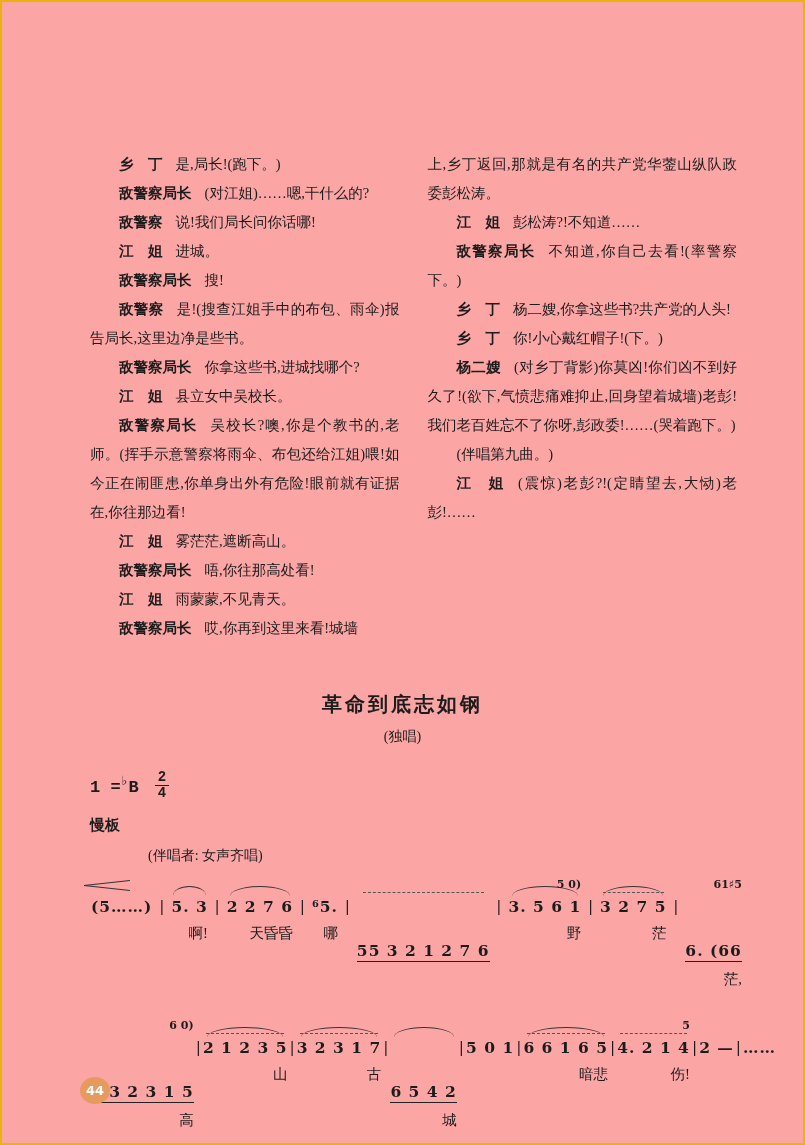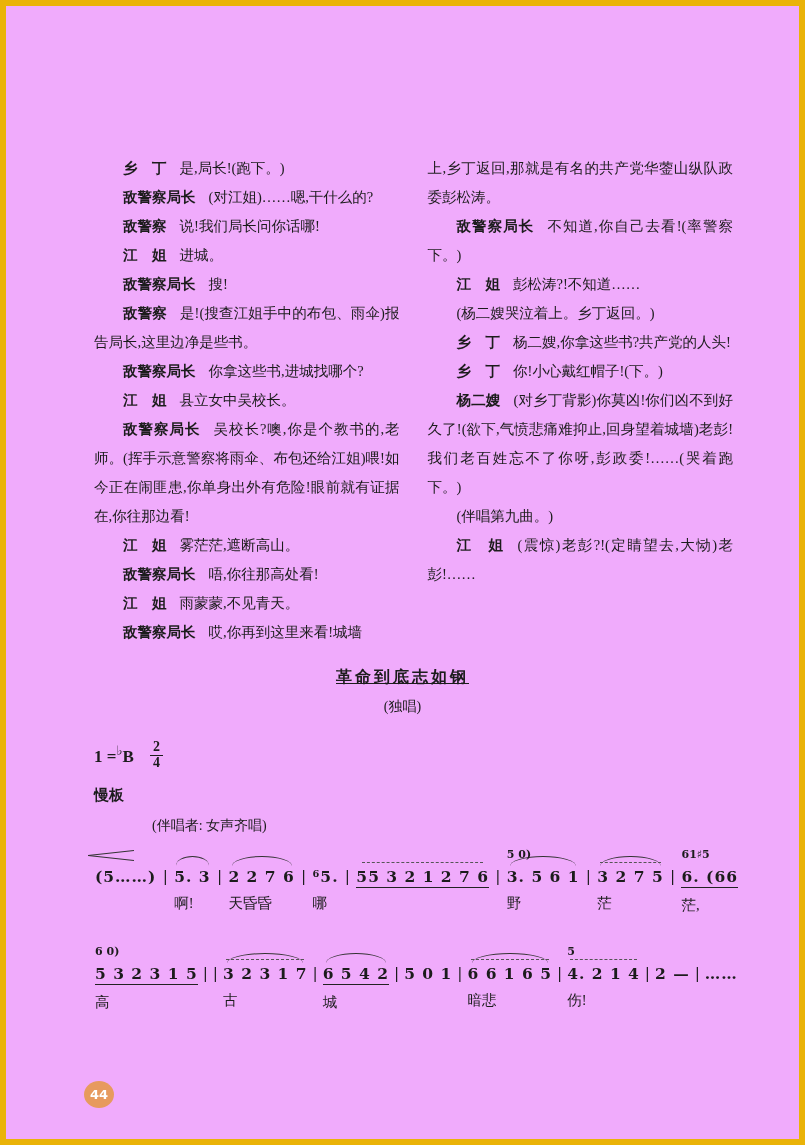--- a/index.html
+++ b/index.html
@@ -6,66 +6,66 @@
   body{
     width:805px;height:1145px;
     background:#ffffff;
     font-family:"Liberation Serif","DejaVu Serif",serif;
     color:#1c1c1c;
     position:relative;
   }
   .page{
     width:805px;height:1145px;
     box-sizing:border-box;
-    border:6px solid #eab308;
+    border:2px solid #eab308;
     position:relative;
     overflow:hidden;
-    background:#f0abfc;
+    background:#fca5a5;
   }
   
   .script{
     display:flex;
     gap:28px;
     padding:148px 66px 0 88px;
     box-sizing:border-box;
   }
   .col{
     width:312px;
     font-size:14.5px;
     line-height:29px;
     text-align:justify;
   }
   .col p{margin:0;text-indent:2em;}
   .col p.cont{text-indent:0;}
   .speaker{font-weight:bold;margin-right:0.9em;}
   
   .song-title{
     text-align:center;
-    font-size:16px;
+    font-size:20px;
     font-weight:bold;
     letter-spacing:3px;
-    margin-top:20px;
-    text-decoration:underline;
+    margin-top:48px;
   }
   .song-sub{
     text-align:center;
     font-size:14px;
     margin-top:10px;
   }
   
   .music{
     padding:0 60px 0 88px;
   }
   .keyline{
     margin-top:24px;
     font-size:17px;
     font-weight:bold;
     display:flex;
     align-items:center;
     gap:16px;
+    font-family:Liberation Mono, monospace;
   }
   .key-flat{font-size:13px;vertical-align:super;}
   .frac{
     display:inline-flex;
     flex-direction:column;
     align-items:center;
     font-size:14px;
     line-height:1.05;
     font-weight:bold;
   }
@@ -81,35 +81,35 @@
     padding-top:26px;
     font-weight:bold;
     font-size:15.5px;
     font-family:"DejaVu Serif",serif;
   }
   .staff.second{margin-top:22px;}
   .measure{
     position:relative;
     display:flex;
     flex-direction:column;
-    align-items:flex-start;
+    align-items:flex-end;
     padding:0 1px;
   }
   .m-above{
     position:absolute;
     top:-19px;
     font-size:11px;
     font-weight:bold;
     white-space:nowrap;
   }
   .m-notes{
     white-space:nowrap;
     letter-spacing:1px;
   }
-  .m-notes.beam{border-bottom:1.4px solid #222;padding-bottom:1px;}
+  .m-notes.beam{border-bottom:1.4px solid #222;padding-bottom:1px;margin-top:44px;}
   .m-lyric{
     font-size:14.5px;
     font-weight:normal;
     margin-top:8px;
     height:20px;
     white-space:nowrap;
     font-family:"Liberation Serif","DejaVu Serif",serif;
   }
   .slur{
     position:absolute;
@@ -164,23 +164,22 @@
         <p><span class="speaker">敌警察局长</span><span>你拿这些书,进城找哪个?</span></p>
         <p><span class="speaker">江　姐</span><span>县立女中吴校长。</span></p>
         <p><span class="speaker">敌警察局长</span><span>吴校长?噢,你是个教书的,老师。(挥手示意警察将雨伞、布包还给江姐)喂!如今正在闹匪患,你单身出外有危险!眼前就有证据在,你往那边看!</span></p>
         <p><span class="speaker">江　姐</span><span>雾茫茫,遮断高山。</span></p>
         <p><span class="speaker">敌警察局长</span><span>唔,你往那高处看!</span></p>
         <p><span class="speaker">江　姐</span><span>雨蒙蒙,不见青天。</span></p>
         <p><span class="speaker">敌警察局长</span><span>哎,你再到这里来看!城墙</span></p>
       </div>
     <div class="col" id="col-right">
         <p class="cont"><span>上,乡丁返回,那就是有名的共产党华蓥山纵队政委彭松涛。</span></p>
+        <p><span class="speaker">江　姐</span><span>彭松涛?!不知道……</span></p>
         <p><span class="speaker">敌警察局长</span><span>不知道,你自己去看!(率警察下。)</span></p>
-        <p><span class="speaker">江　姐</span><span>彭松涛?!不知道……</span></p>
-        <p><span>(杨二嫂哭泣着上。乡丁返回。)</span></p>
         <p><span class="speaker">乡　丁</span><span>杨二嫂,你拿这些书?共产党的人头!</span></p>
         <p><span class="speaker">乡　丁</span><span>你!小心戴红帽子!(下。)</span></p>
         <p><span class="speaker">杨二嫂</span><span>(对乡丁背影)你莫凶!你们凶不到好久了!(欲下,气愤悲痛难抑止,回身望着城墙)老彭!我们老百姓忘不了你呀,彭政委!……(哭着跑下。)</span></p>
         <p><span>(伴唱第九曲。)</span></p>
         <p><span class="speaker">江　姐</span><span>(震惊)老彭?!(定睛望去,大恸)老彭!……</span></p>
       </div>
   </div>
 
   <div class="song-title">革命到底志如钢</div>
   <div class="song-sub">(独唱)</div>
@@ -251,20 +250,26 @@
           <span class="m-lyric">茫,</span>
         </span>
       </div>
     <div class="staff second" id="staff2">
         <span class="measure">
           <span class="m-above">6 0)</span>
           <span class="m-notes beam">5 3 2 3 1 5</span>
           <span class="m-lyric">高</span>
         </span>
         <span class="barline">|</span>
+        <span class="measure">
+          <span class="slur"></span>
+          <span class="dashline"></span>
+          <span class="m-notes">2 1 2 3 5</span>
+          <span class="m-lyric">山</span>
+        </span>
         <span class="barline">|</span>
         <span class="measure">
           <span class="slur"></span>
           <span class="dashline"></span>
           <span class="m-notes">3 2 3 1 7</span>
           <span class="m-lyric">古</span>
         </span>
         <span class="barline">|</span>
         <span class="measure">
           <span class="slur"></span>

